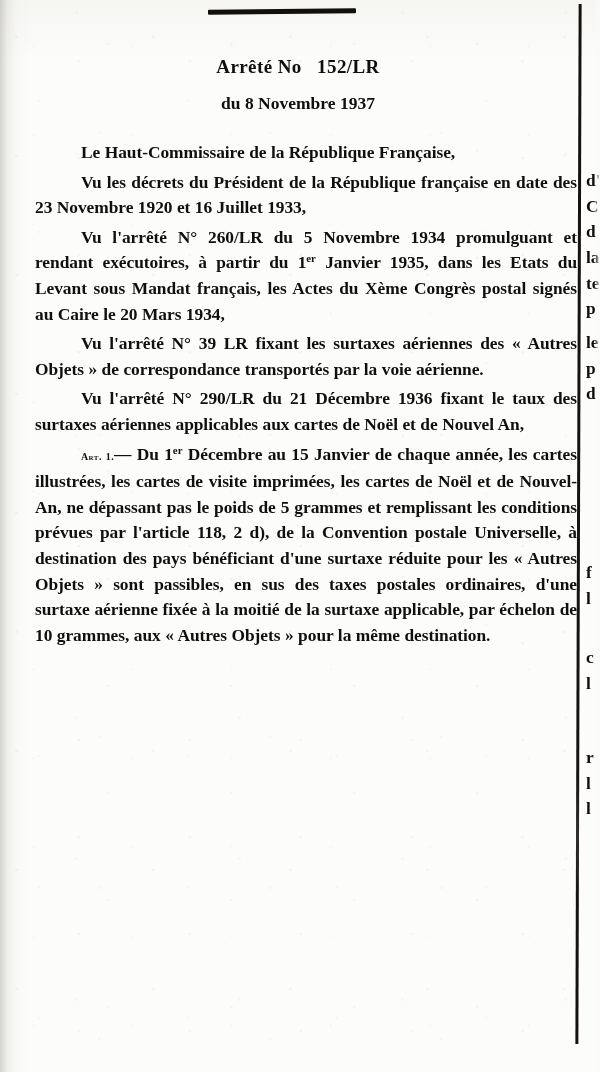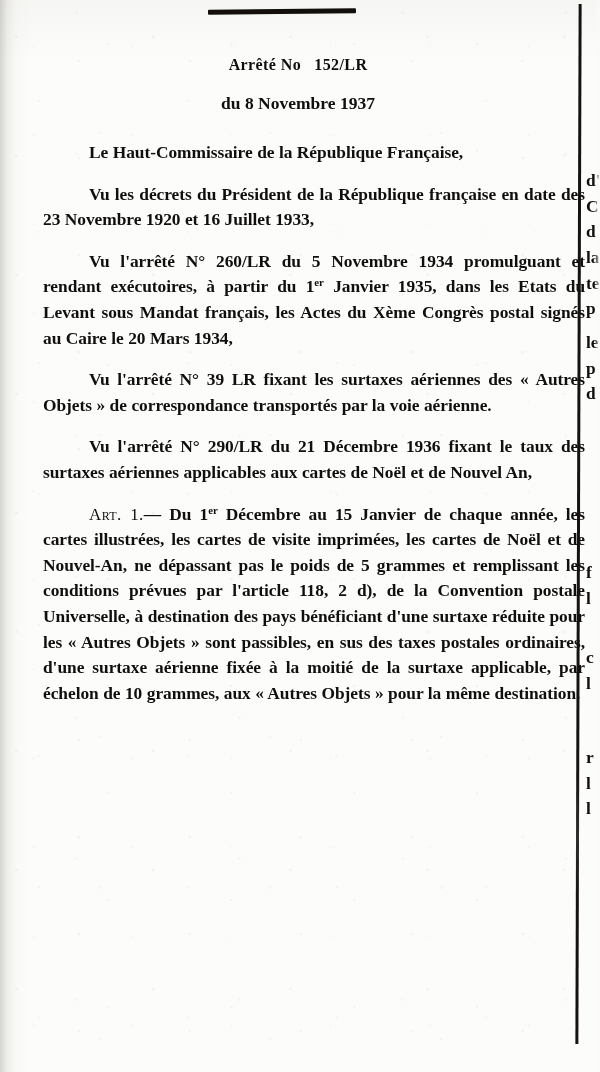--- a/index.html
+++ b/index.html
@@ -49,66 +49,66 @@
     width:148px;height:5px;
     background:#120f0d;
     transform:rotate(-0.55deg);
     border-radius:1px;
   }
 
   .doc-title{
     position:absolute;left:0;top:57px;width:542px;
     text-align:center;
     font-weight:bold;
-    font-size:16px;
+    font-size:19px;
     letter-spacing:.4px;
     line-height:1;
     font-family:"Liberation Serif","DejaVu Serif",serif;
   }
   .doc-subtitle{
     position:absolute;left:0;top:95px;width:542px;
     text-align:center;
     font-size:17.5px;
     font-weight:600;
     line-height:1;
     font-family:Liberation Serif, serif;
   }
 
   .body{
-    position:absolute;left:16px;top:140px;width:542px;
+    position:absolute;left:8px;top:140px;width:542px;
   }
 
   p.para{
     margin:0 0 0 0;
     font-size:17.4px;
     line-height:25.6px;
     text-align:justify;
     text-justify:inter-word;
     text-indent:46px;
     font-weight:600;
     letter-spacing:-0.05px;
     word-spacing:.2px;
   }
-  p.para + p.para{margin-top:16px;}
+  p.para + p.para{margin-top:4px;}
 
   .arrete-head{
     text-align:center;
     text-indent:0;
     font-size:18px;
     font-weight:600;
     letter-spacing:1.6px;
     margin-top:32px;
     margin-bottom:30px;
   }
 
   .artnum{
     font-variant:small-caps;
-    font-size:17px;
+    font-size:10px;
     letter-spacing:.4px;
-    font-weight:400;
+    font-weight:700;
   }
   sup.ord{font-size:.62em;vertical-align:.52em;line-height:0;letter-spacing:0;}
 
   
   .col-rule{
     position:absolute;
     left:577px;top:4px;
     width:2.6px;height:1040px;
     background:linear-gradient(180deg,#15120f 0%,#15120f 74%,rgba(21,18,15,.88) 80%,#15120f 86%,#15120f 100%);
     transform:rotate(0.18deg);

